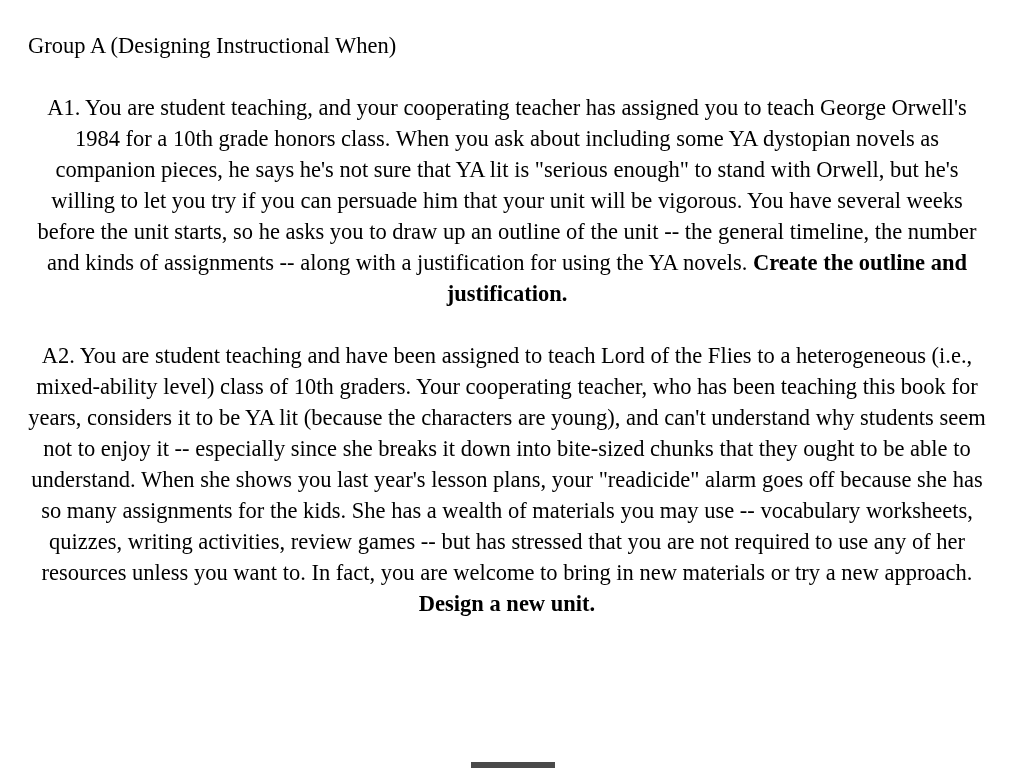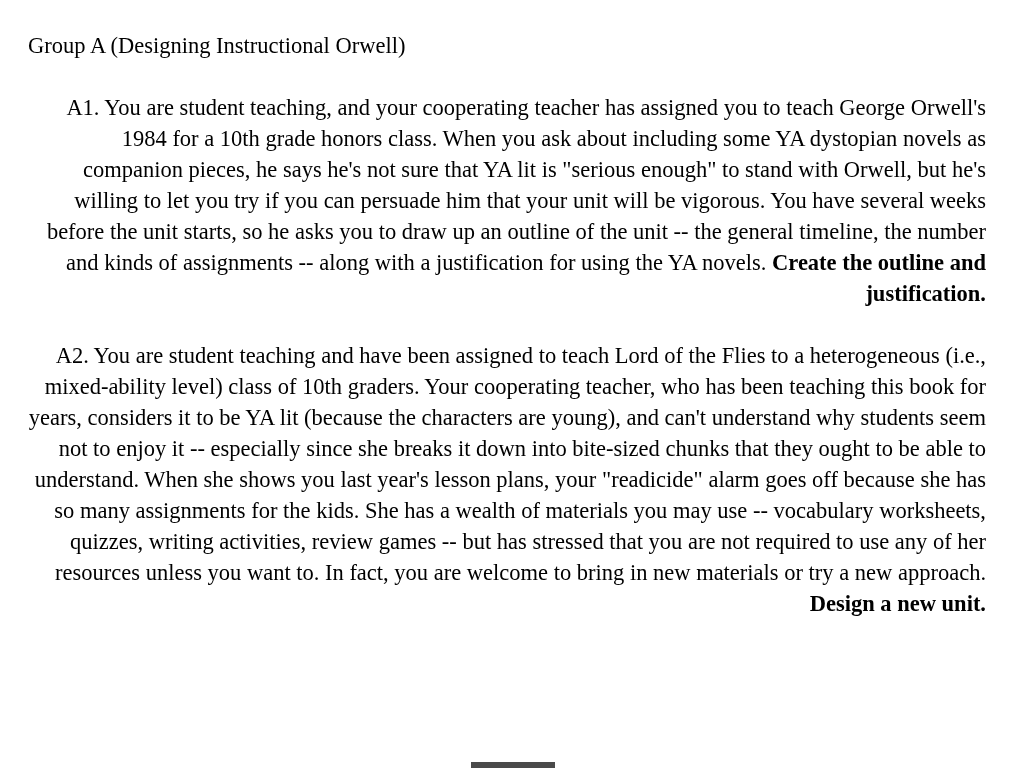--- a/index.html
+++ b/index.html
@@ -23,40 +23,40 @@
   }
   .title {
     margin: 0 0 31px 0;
     font-weight: normal;
     font-size: 22.5px;
     line-height: 31px;
   }
   .para {
     margin: 0 0 31px 0;
     width: 958px;
-    text-align: right;
+    text-align: center;
   }
   .para strong {
     font-weight: bold;
   }
   .edge-sliver {
     position: absolute;
     left: 471px;
     bottom: 0;
     width: 84px;
     height: 6px;
     background: #4a4a4a;
   }
 </style>
 </head>
 <body>
 
 <div class="slide">
   <div class="content">
-    <p class="title">Group A (Designing Instructional Orwell)</p>
+    <p class="title">Group A (Designing Instructional When)</p>
 
     <p class="para"><span>A1. You are student teaching, and your cooperating teacher has assigned you to teach George Orwell's 1984 for a 10th grade honors class. When you ask about including some YA dystopian novels as companion pieces, he says he's not sure that YA lit is "serious enough" to stand with Orwell, but he's willing to let you try if you can persuade him that your unit will be vigorous. You have several weeks before the unit starts, so he asks you to draw up an outline of the unit -- the general timeline, the number and kinds of assignments -- along with a justification for using the YA novels. </span><strong>Create the outline and justification.</strong></p>
 
     <p class="para"><span>A2. You are student teaching and have been assigned to teach Lord of the Flies to a heterogeneous (i.e., mixed-ability level) class of 10th graders. Your cooperating teacher, who has been teaching this book for years, considers it to be YA lit (because the characters are young), and can't understand why students seem not to enjoy it -- especially since she breaks it down into bite-sized chunks that they ought to be able to understand. When she shows you last year's lesson plans, your "readicide" alarm goes off because she has so many assignments for the kids. She has a wealth of materials you may use -- vocabulary worksheets, quizzes, writing activities, review games -- but has stressed that you are not required to use any of her resources unless you want to. In fact, you are welcome to bring in new materials or try a new approach. </span><strong>Design a new unit.</strong></p>
   </div>
 
   <div class="edge-sliver"></div>
 </div>
 
 </body></html>

